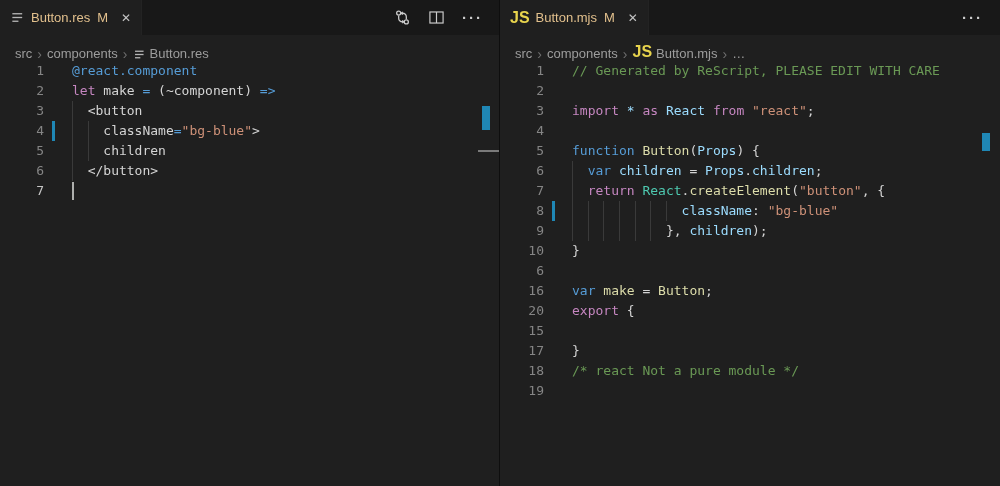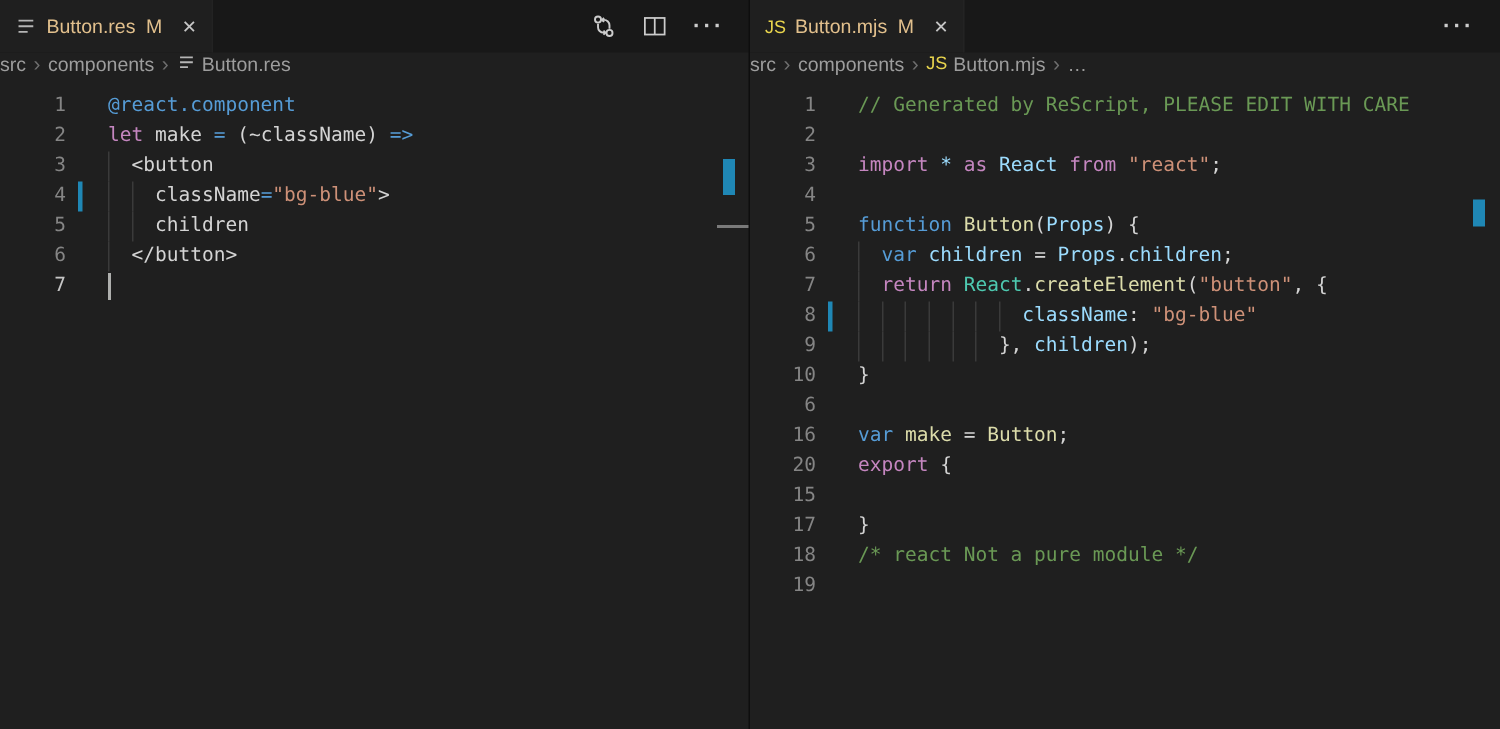--- a/index.html
+++ b/index.html
@@ -22,25 +22,25 @@
     border-right:1px solid #232323; cursor:pointer; white-space:nowrap;
   }
   .tab-label { color:var(--modified); }
   .tab-badge { color:var(--modified); margin-left:1px; }
   .tab-close { color:#c5c5c5; margin-left:7px; font-size:12px; line-height:1; }
   .tab-actions { margin-left:auto; display:flex; align-items:center; gap:17px; padding-right:17px; }
   .action { color:#cccccc; display:flex; align-items:center; cursor:pointer; }
   .ellipsis { font-size:15px; color:#cccccc; letter-spacing:2px; font-weight:bold; line-height:1; }
 
   
-  .breadcrumbs { height:26px; display:flex; align-items:flex-start; font-size:13px; color:#9d9d9d; }
+  .breadcrumbs { height:26px; display:flex; align-items:flex-end; font-size:13px; color:#9d9d9d; padding-left:15px; }
   .sep { color:#6e6e6e; font-size:14px; padding:0 5px; line-height:1; }
   .crumb { cursor:pointer; }
   .crumb-icon { display:flex; margin-right:4px; align-items:center; }
-  .js-badge { color:var(--js); font-weight:normal; font-size:12px; letter-spacing:0; }
+  .js-badge { color:var(--js); font-weight:bold; font-size:16px; letter-spacing:0; }
 
   
   .editor {
     position:absolute; top:61px; left:0; right:0; bottom:0;
     font-family:"DejaVu Sans Mono","Liberation Mono",monospace;
     font-size:13px; line-height:20px; overflow:hidden; cursor:text;
   }
   .row { display:flex; height:20px; }
   .ln { flex:none; width:44px; text-align:right; color:#858585; user-select:none; cursor:pointer; }
   .ln.active { color:#c6c6c6; }
@@ -116,21 +116,21 @@
     <div class="editor">
       <div class="lines">
           <div class="row">
             <span class="ln">1</span>
             <span class="deco"></span>
             <span class="codeline"><span class="tok" style="color: rgb(86, 156, 214);">@react.component</span></span>
           </div>
           <div class="row">
             <span class="ln">2</span>
             <span class="deco"></span>
-            <span class="codeline"><span class="tok" style="color: rgb(197, 134, 192);">let</span><span class="tok" style="color: rgb(212, 212, 212);"> make </span><span class="tok" style="color: rgb(86, 156, 214);">=</span><span class="tok" style="color: rgb(212, 212, 212);"> (~className) </span><span class="tok" style="color: rgb(86, 156, 214);">=&gt;</span></span>
+            <span class="codeline"><span class="tok" style="color: rgb(197, 134, 192);">let</span><span class="tok" style="color: rgb(212, 212, 212);"> make </span><span class="tok" style="color: rgb(86, 156, 214);">=</span><span class="tok" style="color: rgb(212, 212, 212);"> (~component) </span><span class="tok" style="color: rgb(86, 156, 214);">=&gt;</span></span>
           </div>
           <div class="row">
             <span class="ln">3</span>
             <span class="deco"></span>
             <span class="codeline"><div class="guide" style="left: calc(0ch);"></div><span class="tok" style="color: rgb(212, 212, 212);">  &lt;button</span></span>
           </div>
           <div class="row">
             <span class="ln">4</span>
             <span class="deco">
               <div class="mod"></div>

